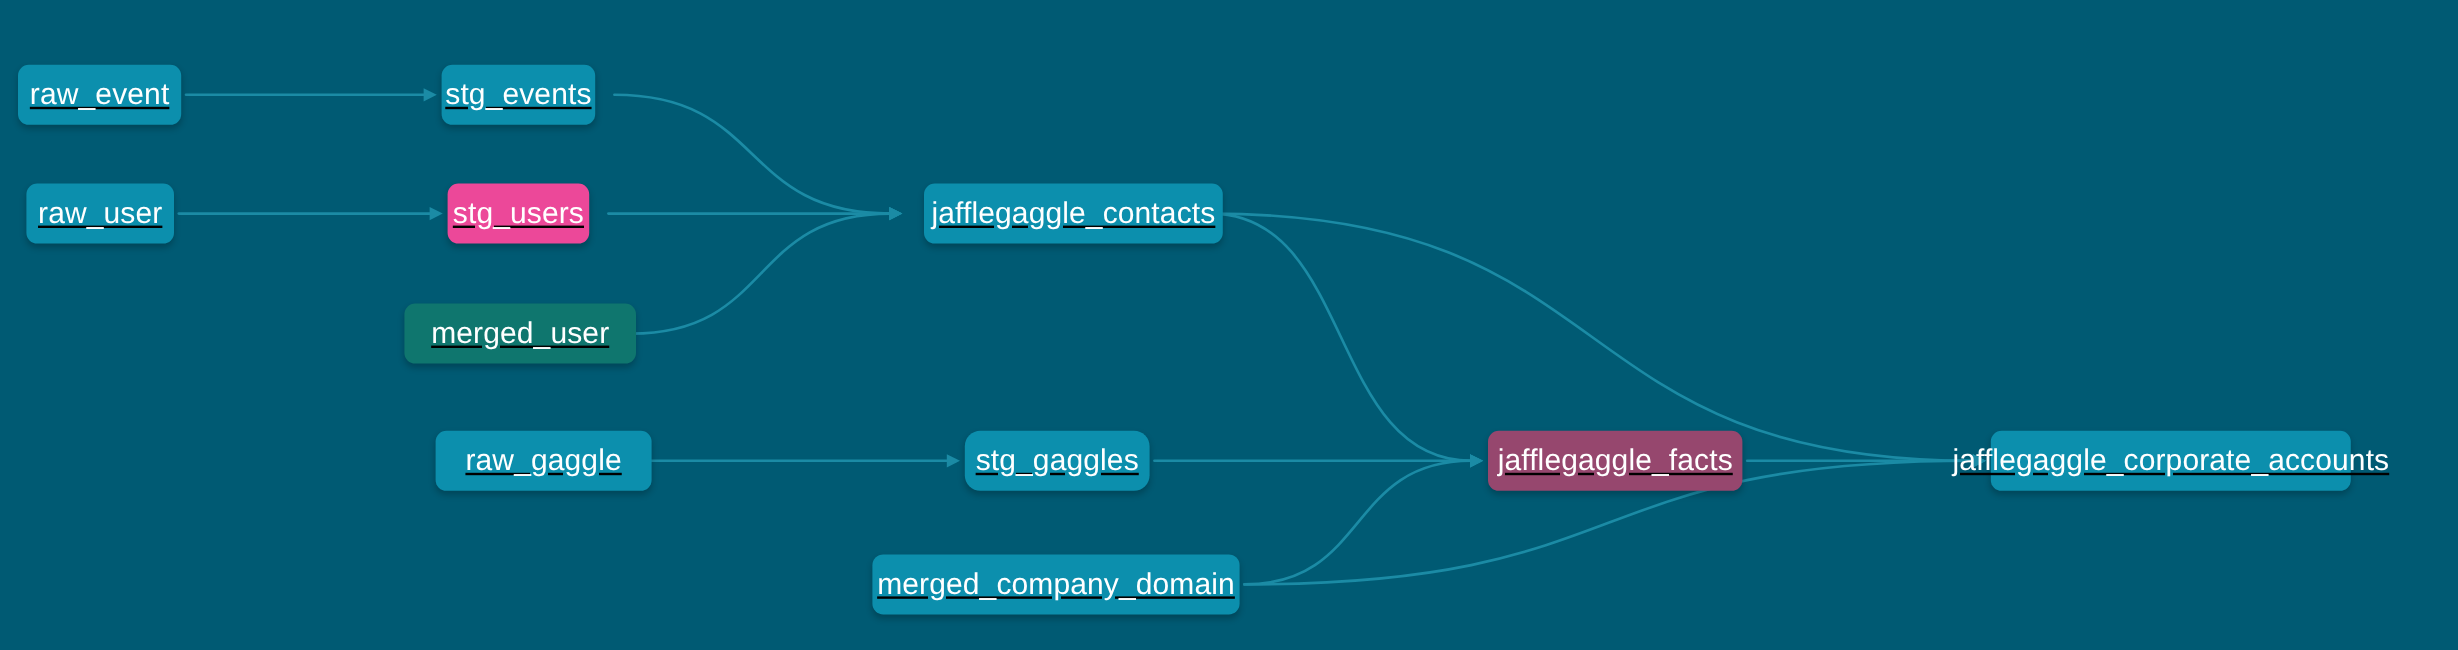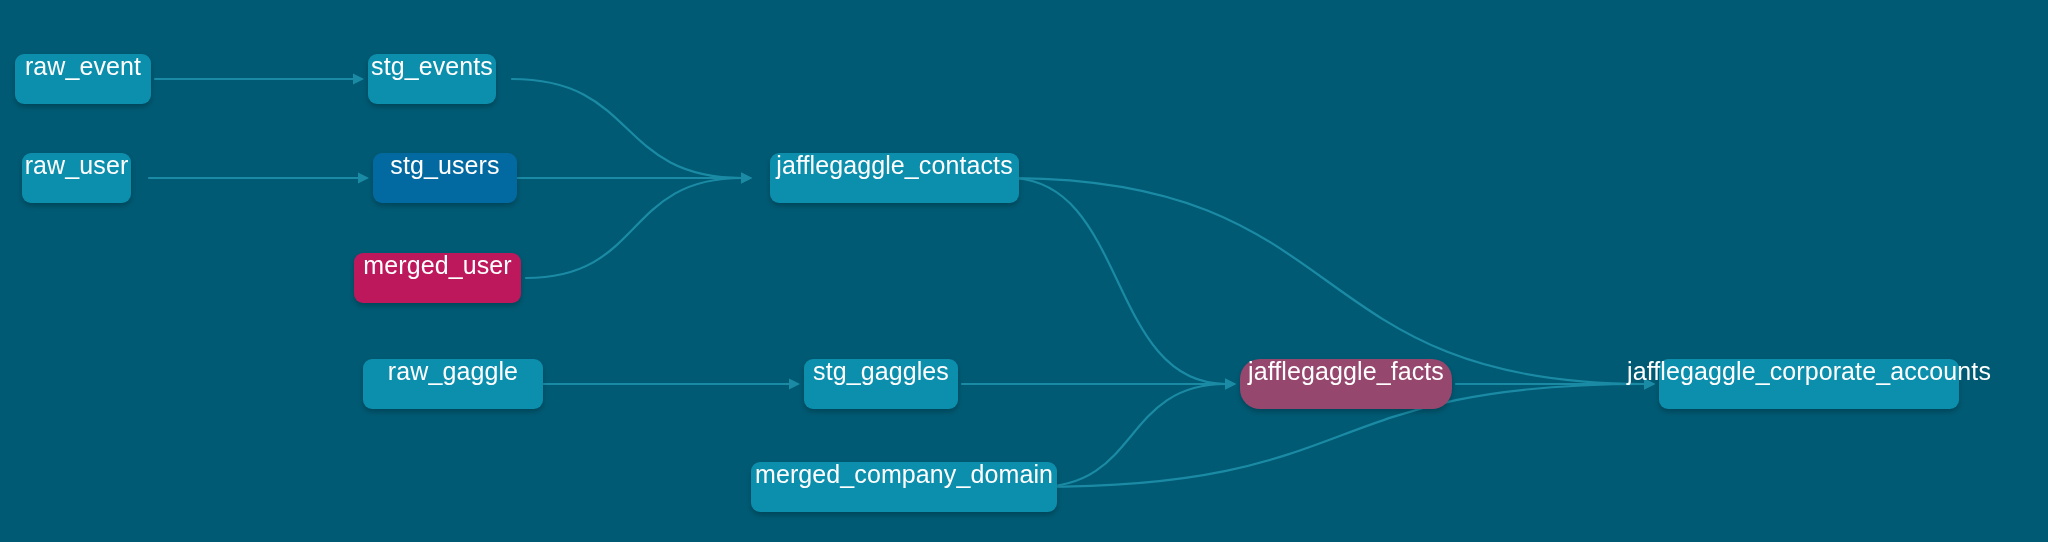--- a/index.html
+++ b/index.html
@@ -28,33 +28,33 @@
     stroke: #1b8ba5;
     stroke-width: 2.2;
     stroke-linecap: round;
   }
   .arrow-head {
     fill: #1b8ba5;
   }
   .node {
     position: absolute;
     display: flex;
-    align-items: flex-start;
+    align-items: center;
     justify-content: center;
     box-sizing: border-box;
     height: 50px;
     border-radius: 9px;
     background: #0c8fad;
     box-shadow: 0 3px 5px rgba(0, 0, 0, 0.22);
     padding: 0 17px;
     cursor: pointer;
+    text-decoration: underline;
   }
   .node.highlight {
     background: #96476e;
-    border-radius: 20px;
   }
   .node-label {
     color: #ffffff;
     font-size: 25px;
     line-height: 1;
     white-space: nowrap;
     letter-spacing: 0.1px;
   }
 </style>
 </head>
@@ -84,42 +84,42 @@
       <polygon points="1655,384 1644,378.5 1644,389.5" class="arrow-head" fill="#1b8ba5"></polygon>
       <path d="M 1009 178 C 1358.8 178, 1295.2 384, 1645 384" class="edge-path" stroke="#1b8ba5"></path>
       <polygon points="1655,384 1644,378.5 1644,389.5" class="arrow-head" fill="#1b8ba5"></polygon>
       <path d="M 1037 487 C 1371.4 487, 1310.6 384, 1645 384" class="edge-path" stroke="#1b8ba5"></path>
       <polygon points="1655,384 1644,378.5 1644,389.5" class="arrow-head" fill="#1b8ba5"></polygon>
     </svg>
   <div id="node-layer">
       <div class="node" style="left: 15px; top: 54px; width: 136px; background: rgb(12, 143, 173);">
         <span class="node-label">raw_event</span>
       </div>
-      <div class="node" style="left: 22px; top: 153px; width: 109px; background: rgb(12, 143, 173);">
+      <div class="node" style="left: 22px; top: 153px; width: 123px; background: rgb(12, 143, 173);">
         <span class="node-label">raw_user</span>
       </div>
       <div class="node" style="left: 368px; top: 54px; width: 128px; background: rgb(12, 143, 173);">
         <span class="node-label">stg_events</span>
       </div>
-      <div class="node" style="left: 373px; top: 153px; width: 144px; background: #0369a1;">
+      <div class="node" style="left: 373px; top: 153px; width: 118px; background: #ec4899;">
         <span class="node-label">stg_users</span>
       </div>
-      <div class="node" style="left: 354px; top: 253px; width: 167px; background: #be185d;">
+      <div class="node" style="left: 337px; top: 253px; width: 193px; background: #0f766e;">
         <span class="node-label">merged_user</span>
       </div>
       <div class="node" style="left: 363px; top: 359px; width: 180px; background: rgb(12, 143, 173);">
         <span class="node-label">raw_gaggle</span>
       </div>
-      <div class="node" style="left: 804px; top: 359px; width: 154px; background: rgb(12, 143, 173);">
+      <div class="node" style="left: 804px; top: 359px; width: 154px; background: rgb(12, 143, 173); border-radius: 13px;">
         <span class="node-label">stg_gaggles</span>
       </div>
       <div class="node" style="left: 770px; top: 153px; width: 249px; background: rgb(12, 143, 173);">
         <span class="node-label">jafflegaggle_contacts</span>
       </div>
-      <div class="node" style="left: 727px; top: 462px; width: 306px; background: rgb(12, 143, 173); margin-left: 24px;">
+      <div class="node" style="left: 727px; top: 462px; width: 306px; background: rgb(12, 143, 173);">
         <span class="node-label">merged_company_domain</span>
       </div>
       <div class="node highlight" style="left: 1240px; top: 359px; width: 212px; background: rgb(150, 71, 110);">
         <span class="node-label">jafflegaggle_facts</span>
       </div>
       <div class="node" style="left: 1659px; top: 359px; width: 300px; background: rgb(12, 143, 173);">
         <span class="node-label">jafflegaggle_corporate_accounts</span>
       </div>
     </div>
 </div>

